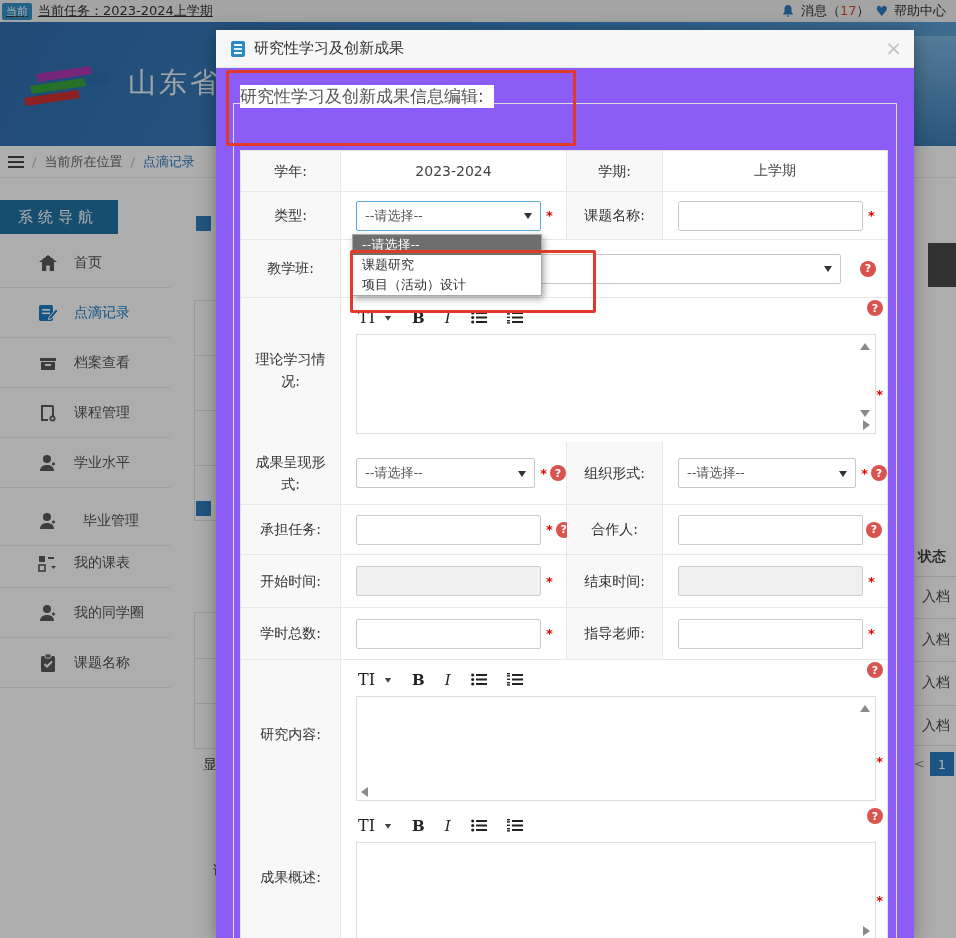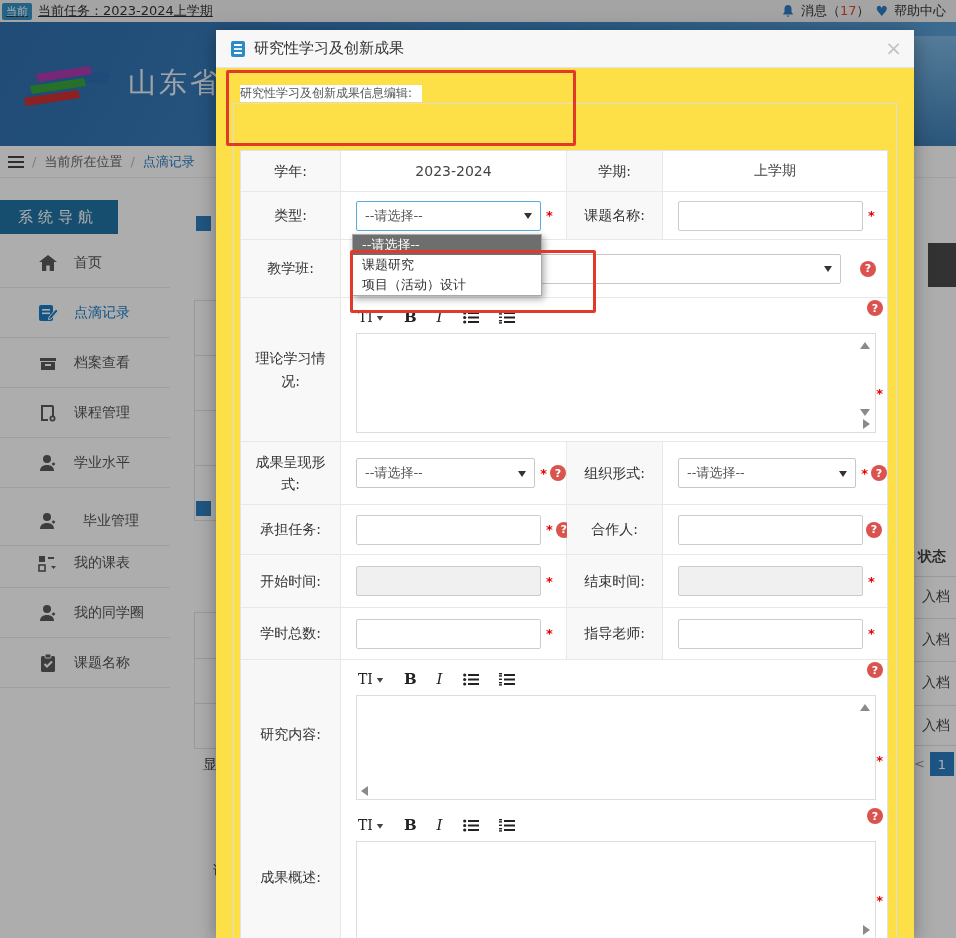--- a/index.html
+++ b/index.html
@@ -34,27 +34,27 @@
   .frag-line{position:absolute;background:#e3e3e3;height:1px;}
   .frag-vline{position:absolute;background:#e3e3e3;width:1px;}
   .frag-text{position:absolute;font-size:14px;color:#444;}
   .dark-frag{position:absolute;left:928px;top:243px;width:28px;height:44px;background:#4a4a4a;}
   .pg-num{position:absolute;left:930px;top:752px;width:24px;height:24px;background:#2d7dc1;color:#fff;
           font-size:13px;display:flex;align-items:center;justify-content:center;}
   .pg-prev{position:absolute;left:914px;top:756px;font-size:13px;color:#999;}
   
   .overlay{position:absolute;inset:0;background:rgba(0,0,0,0.32);z-index:5;}
   
-  .modal{position:absolute;left:216px;top:30px;width:698px;height:908px;background:#fde047;z-index:10;
+  .modal{position:absolute;left:216px;top:30px;width:698px;height:908px;background:#8b5cf6;z-index:10;
          box-shadow:0 3px 18px rgba(0,0,0,0.35);overflow:hidden;}
   .modal-head{position:absolute;left:0;top:0;width:100%;height:38px;background:#f7f7f7;border-bottom:1px solid #e4e4e4;
          display:flex;align-items:center;gap:8px;padding-left:14px;box-sizing:border-box;font-size:15px;color:#333;}
   .modal-close{position:absolute;right:12px;top:8px;font-size:20px;color:#c2c2c2;cursor:pointer;line-height:1;}
   .fieldset{position:absolute;left:17px;top:73px;width:662px;height:840px;border:1px solid #ddd;border-bottom:none;}
-  .legend{position:absolute;left:24px;top:55px;background:#fff;padding-right:10px;font-size:12px;color:#555;z-index:2;}
+  .legend{position:absolute;left:24px;top:55px;background:#fff;padding-right:10px;font-size:17px;color:#555;z-index:2;}
   
   .ftable{position:absolute;left:24px;top:120px;width:646px;border:1px solid #e3e3e3;border-bottom:none;z-index:3;background:#fff;}
   .frow{display:grid;grid-template-columns:100px 226px 96px 224px;border-bottom:1px solid #e8e8e8;}
   .fcell{border-right:1px solid #e8e8e8;display:flex;align-items:center;box-sizing:border-box;position:relative;}
   .fcell:last-child{border-right:none;}
   .lblc{background:#f8f8f8;justify-content:center;text-align:center;font-size:14px;color:#333;line-height:1.6;padding:2px 6px;}
   .valc{justify-content:center;font-size:14px;color:#444;background:#fff;}
   .fldc{padding-left:15px;background:#fff;gap:3px;}
   .span3{grid-column:2/5;}
   .sel{height:30px;border:1px solid #c8c8c8;border-radius:2px;background:#fff;display:flex;align-items:center;
@@ -63,21 +63,21 @@
   .w185{width:185px;} .w485{width:485px;}
   .chev{width:0;height:0;border:4px solid transparent;border-top:6px solid #333;margin-top:5px;}
   .inp{height:30px;width:185px;border:1px solid #ccc;border-radius:2px;box-sizing:border-box;font-size:13px;padding:0 6px;background:#fff;}
   .inp.ro{background:#f0f0f0;}
   .star{color:#e60000;font-size:13px;font-weight:bold;margin-left:2px;}
   .help{width:16px;height:16px;border-radius:50%;background:#d9534f;color:#fff;font-size:11px;font-weight:bold;
         display:flex;align-items:center;justify-content:center;flex:0 0 16px;cursor:pointer;}
   
   .ed{position:relative;width:520px;margin:8px 0;}
   .ed-tools{display:flex;align-items:center;gap:20px;padding:2px 0 7px 2px;color:#222;}
-  .ed-style{font-family:"DejaVu Serif",serif;font-size:14px;display:flex;align-items:center;gap:3px;cursor:pointer;}
+  .ed-style{font-family:"DejaVu Serif",serif;font-size:16px;display:flex;align-items:center;gap:9px;cursor:pointer;}
   .ed-style .chev{border-top-color:#444;transform:scale(0.8);}
   .ed-b{font-family:"DejaVu Serif",serif;font-weight:bold;font-size:15px;cursor:pointer;}
   .ed-i{font-family:"DejaVu Serif",serif;font-style:italic;font-size:15px;cursor:pointer;}
   .ed-list{cursor:pointer;display:flex;}
   .ed-area{height:98px;border:1px solid #ddd;background:#fff;position:relative;}
   .tri{width:0;height:0;border-style:solid;position:absolute;}
   .tri-up{border-width:0 5px 7px 5px;border-color:transparent transparent #8a8a8a transparent;right:5px;top:8px;}
   .tri-down{border-width:7px 5px 0 5px;border-color:#8a8a8a transparent transparent transparent;right:5px;bottom:16px;}
   .tri-right{border-width:5px 0 5px 7px;border-color:transparent transparent transparent #8a8a8a;right:5px;bottom:3px;}
   .tri-left{border-width:5px 7px 5px 0;border-color:transparent #8a8a8a transparent transparent;left:4px;bottom:3px;}

